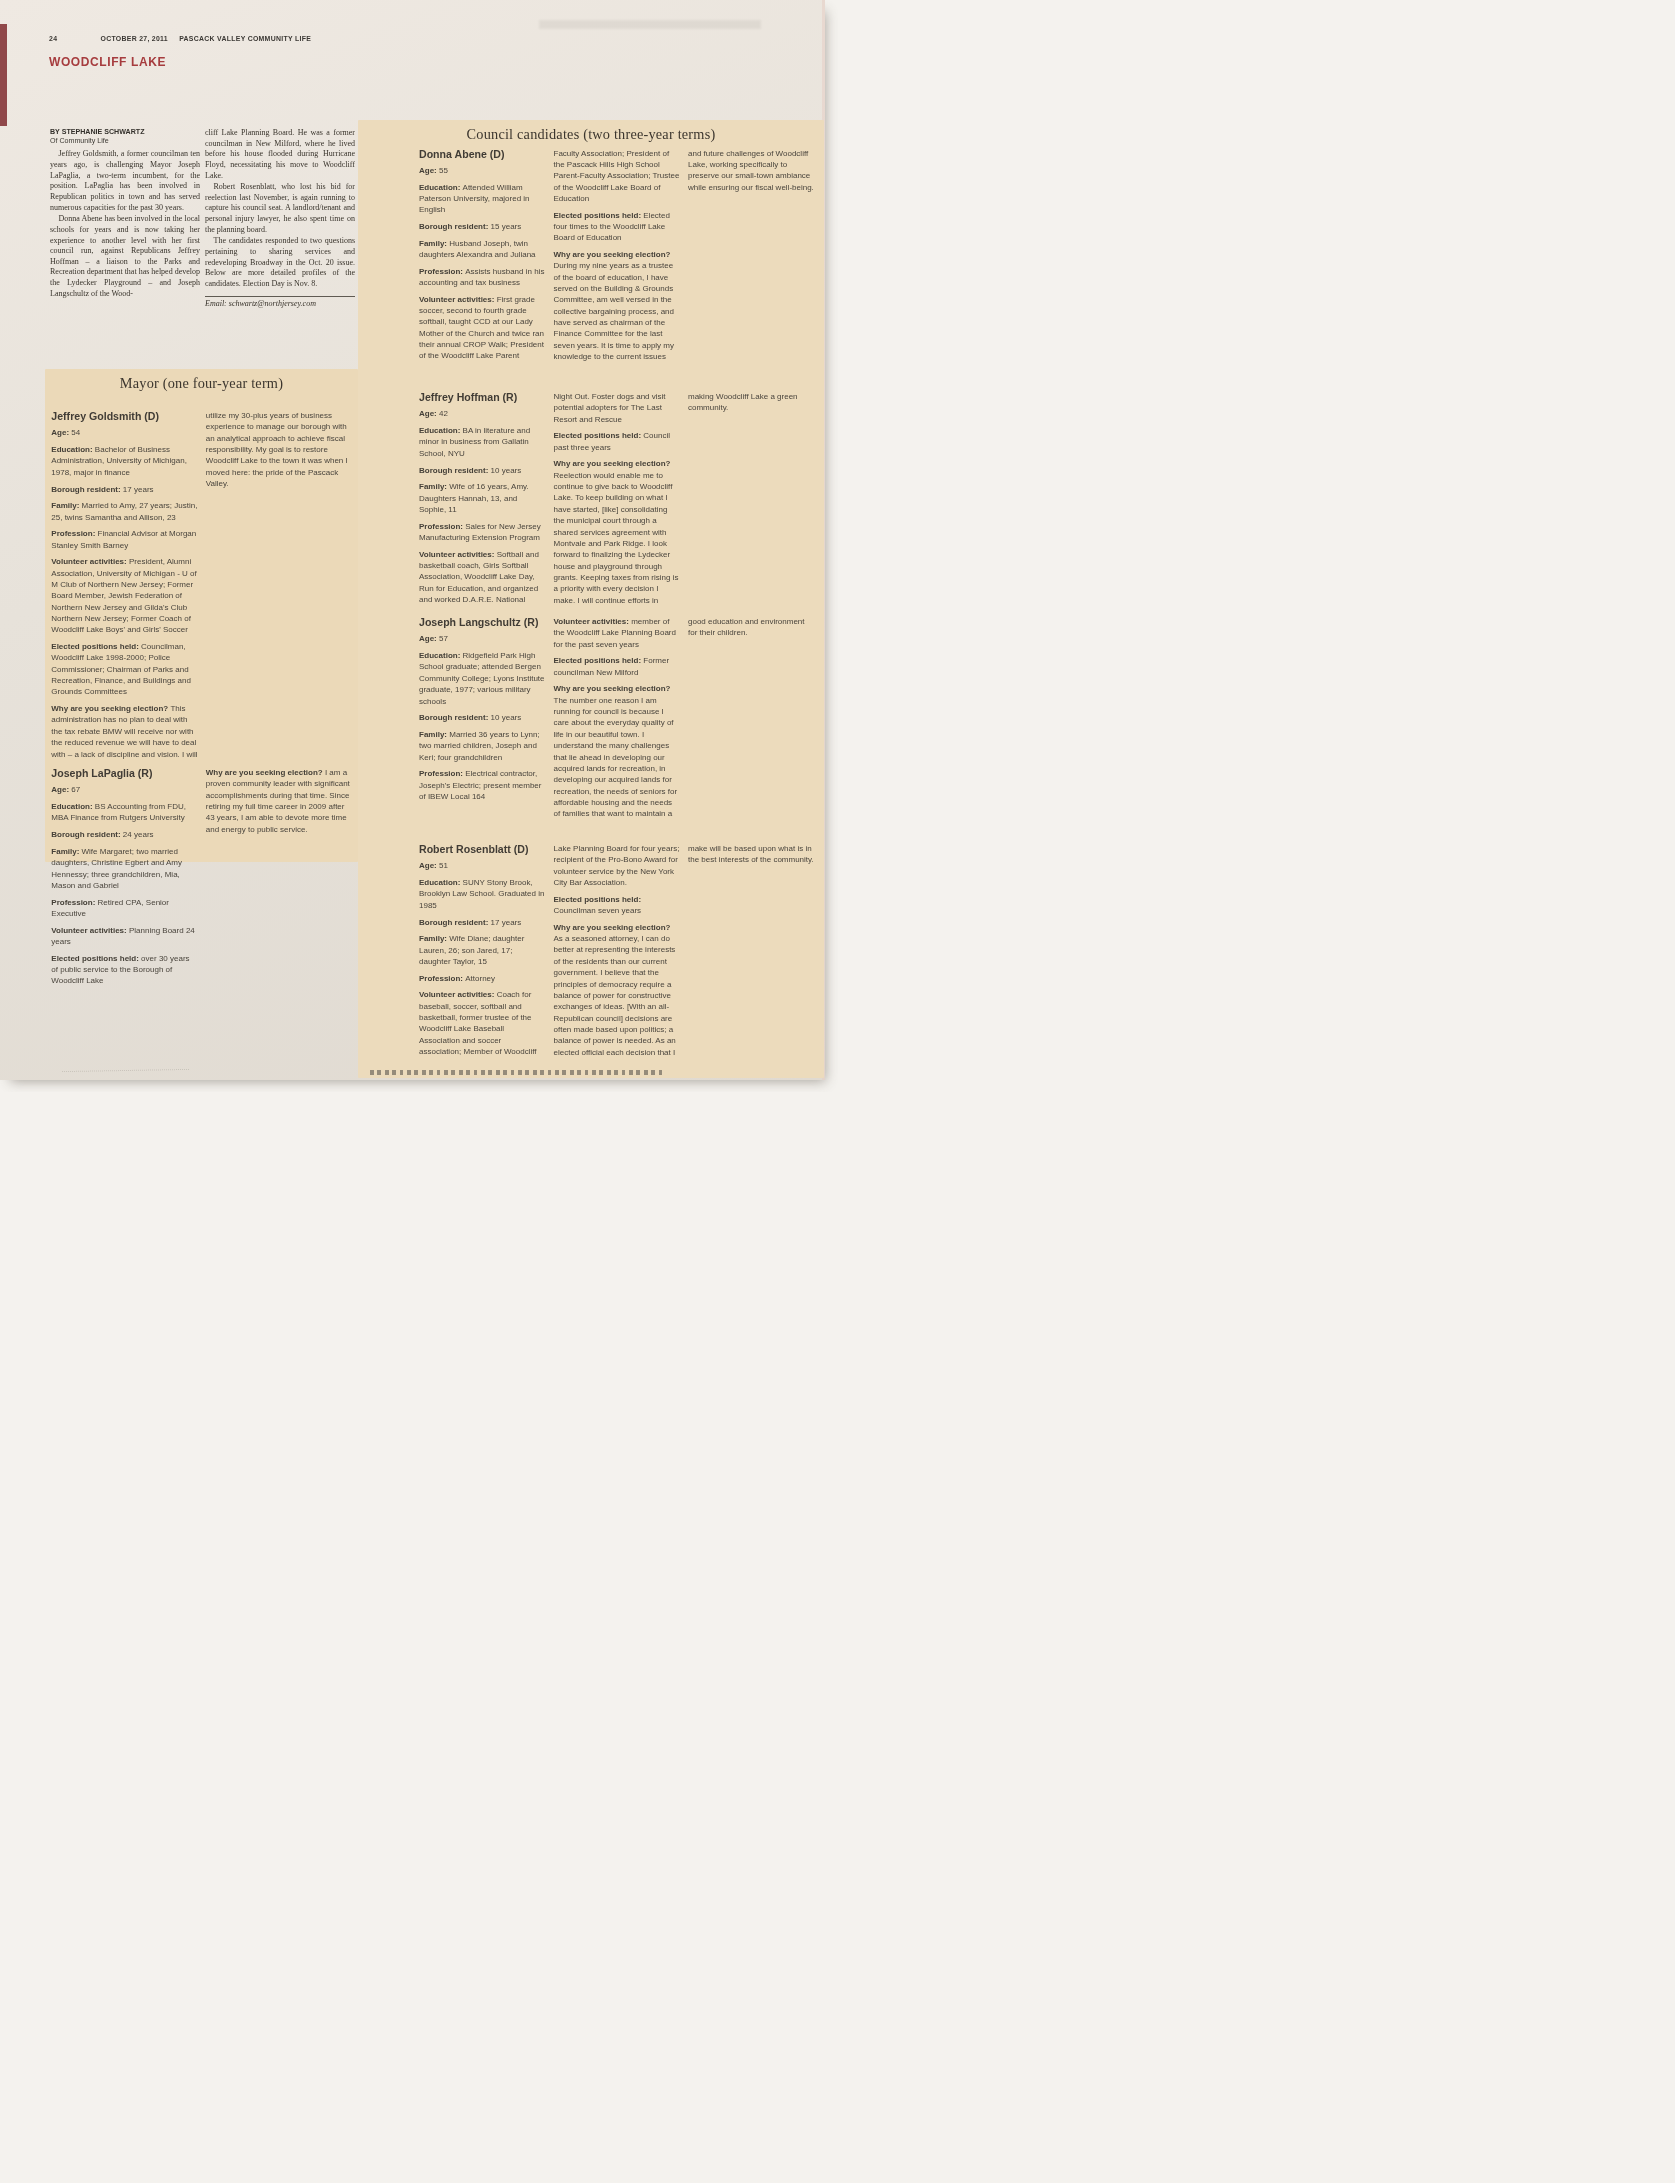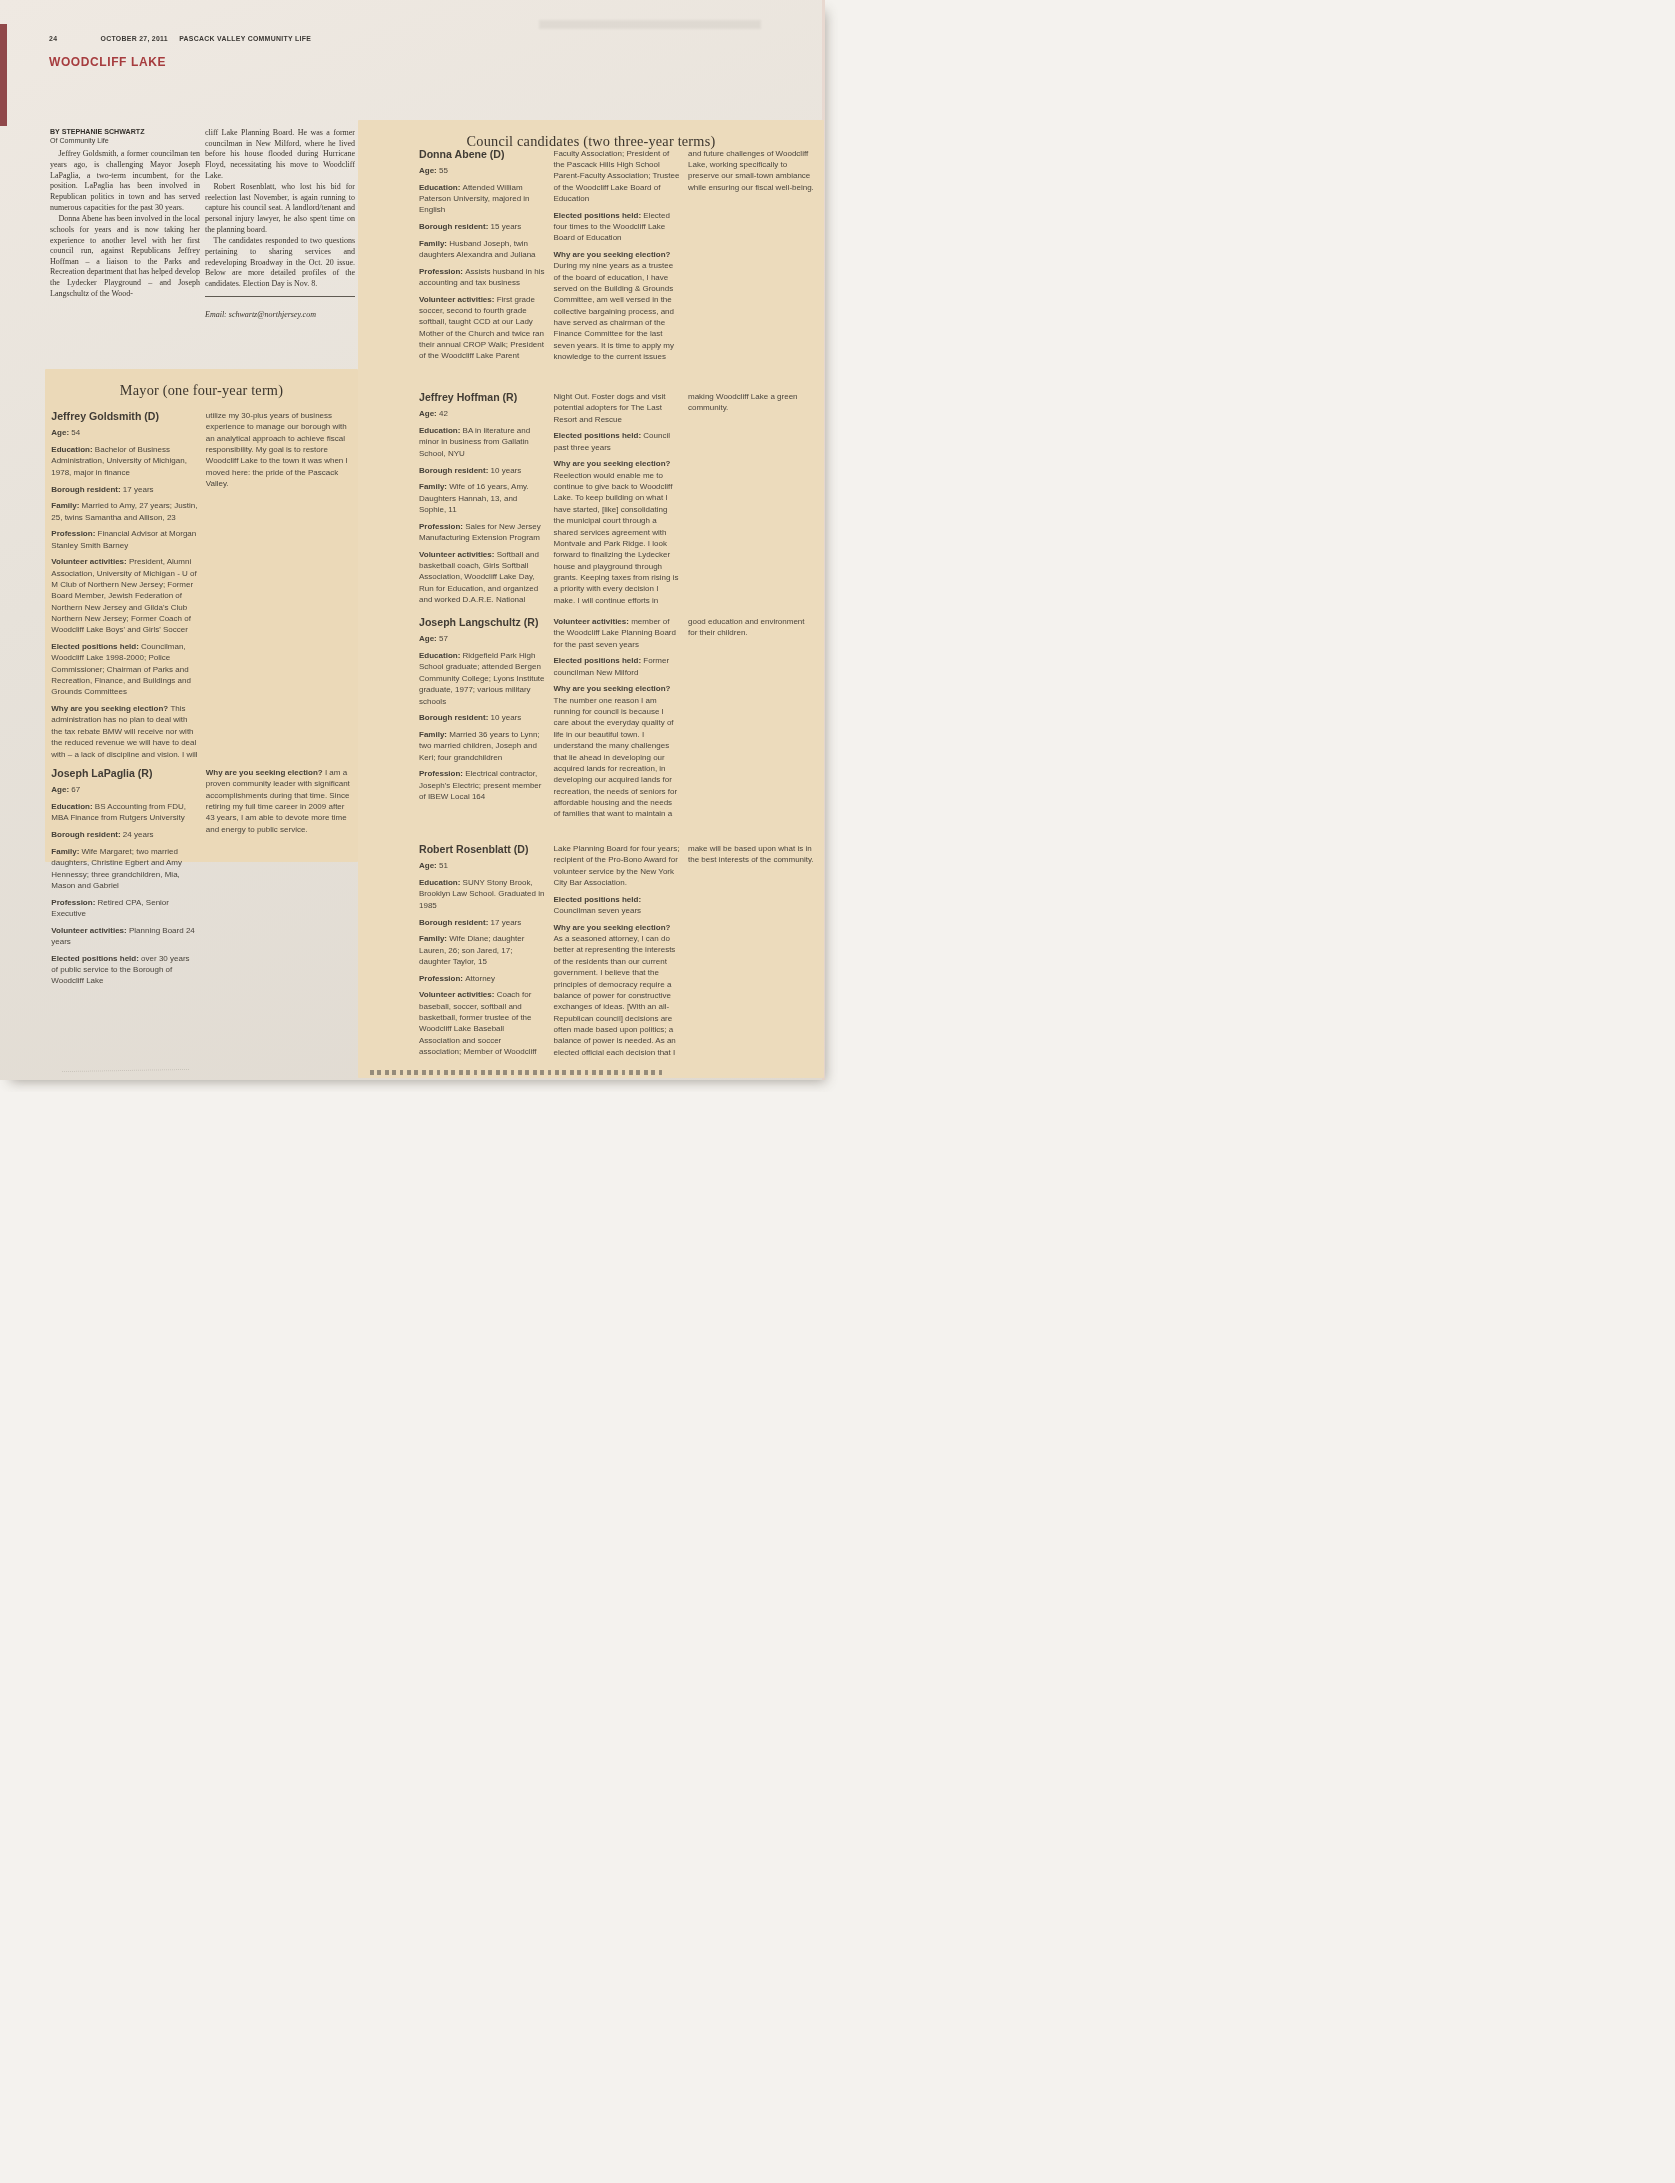--- a/index.html
+++ b/index.html
@@ -28,26 +28,26 @@
 
   .intro-col{position:absolute;top:128px;width:150px;}
   .intro-col.c1{left:50px;}
   .intro-col.c2{left:205px;}
   .byline{font:700 7.1px/1.3 "Liberation Sans",sans-serif;color:#33302b;}
   .byline-org{font:400 7.1px/1.3 "Liberation Sans",sans-serif;color:#3c3933;margin-bottom:3px;}
   .intro-col p{font:400 8px/1.33 "Liberation Serif",serif;color:#38332b;text-align:justify;
                margin:0 0 1.1px;text-indent:8.5px;}
   .intro-col p.noind{text-indent:0;}
   .intro-col p.email{font-style:italic;text-indent:0;text-align:left;border-top:0.8px solid #5f5a52;
-                     padding-top:13px;margin-top:6.3px;}
+                     padding-top:2px;margin-top:6.3px;}
 
   .box{position:absolute;border-radius:1.1px;}
   .box.council{left:358px;top:120px;width:466px;height:958px;background:#ecdbbc;}
   .box.mayor{left:45px;top:369px;width:313px;height:493px;background:#ebd9b8;}
-  .box h2{position:absolute;top:7.4px;left:0;right:0;margin:7px;text-align:center;
+  .box h2{position:absolute;top:7.4px;left:0;right:0;margin:0;text-align:center;
           font:400 14.3px/1.1 "Liberation Serif",serif;color:#3c362e;letter-spacing:0.2px;}
   .box.council .profile{left:17px;right:9.5px;margin-left:44px;}
   .box.mayor .profile{left:6.3px;right:5.8px;}
   .profile{position:absolute;column-gap:8px;column-fill:auto;overflow:hidden;}
   .cols3{column-count:3;}
   .cols2{column-count:2;}
   .p-name{font:700 10.6px/1.15 "Liberation Sans",sans-serif;color:#413c35;margin:0 0 5.3px;}
   .field{font:400 8px/1.42 "Liberation Sans",sans-serif;color:#4a453d;margin:0 0 5.3px;}
   .field b{font-weight:700;color:#454038;}
 </style>

